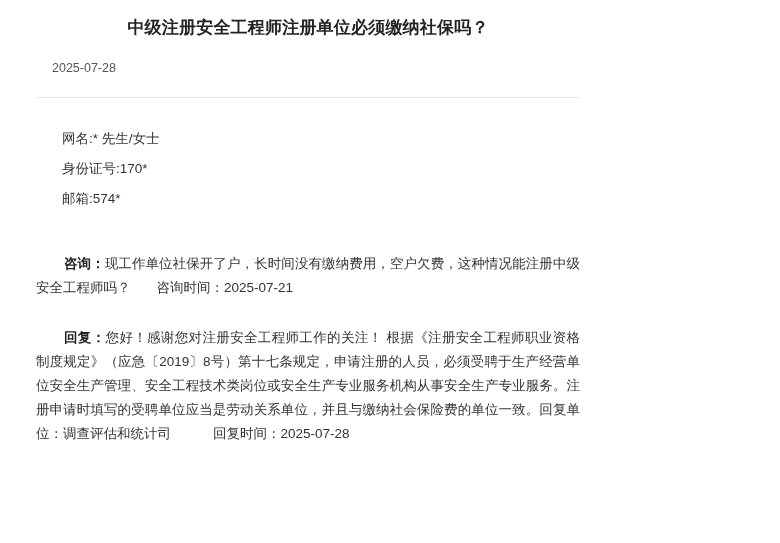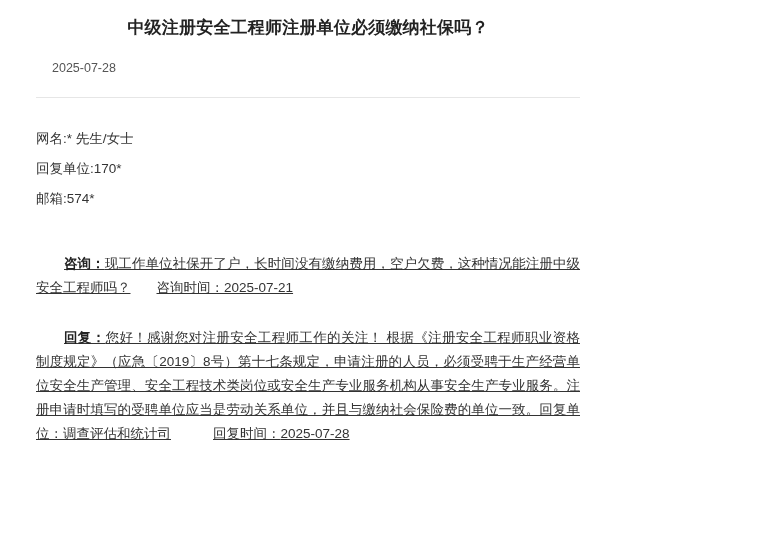--- a/index.html
+++ b/index.html
@@ -33,21 +33,21 @@
     padding-left: 52px;
     font-size: 12.5px;
     color: #555555;
   }
   .divider {
     margin: 22px 36px 0 36px;
     border-top: 1px solid #e6e6e6;
   }
   .info-block {
     margin-top: 26px;
-    padding-left: 36px;
+    padding-left: 62px;
     font-size: 13.5px;
     color: #333333;
   }
   .info-row {
     line-height: 30px;
     white-space: nowrap;
   }
   .info-label {
     color: #333333;
   }
@@ -57,21 +57,20 @@
   .qa-block {
     margin-top: 38px;
     padding: 0 36px 0 36px;
     font-size: 13.5px;
     line-height: 24px;
     color: #333333;
   }
   .qa-para {
     text-indent: 28px;
     text-align: justify;
-    text-decoration: underline;
   }
   .qa-lead {
     font-weight: bold;
     color: #222222;
   }
   .gap-inline {
     display: inline-block;
     width: 26px;
   }
   .answer-block {
@@ -91,21 +90,21 @@
 
   <div class="date-row">2025-07-28</div>
 
   <div class="divider"></div>
 
   <div class="info-block">
     <div class="info-row">
       <span class="info-label">网名:</span><span class="info-value">* 先生/女士</span>
     </div>
     <div class="info-row">
-      <span class="info-label">回复单位:</span><span class="info-value">170*</span>
+      <span class="info-label">身份证号:</span><span class="info-value">170*</span>
     </div>
     <div class="info-row">
       <span class="info-label">邮箱:</span><span class="info-value">574*</span>
     </div>
   </div>
 
   <div class="qa-block">
 
     <div class="qa-para">
       <span class="qa-lead">咨询：</span><span>现工作单位社保开了户，长时间没有缴纳费用，空户欠费，这种情况能注册中级安全工程师吗？</span><span class="gap-inline"></span><span>咨询时间：</span><span>2025-07-21</span>

